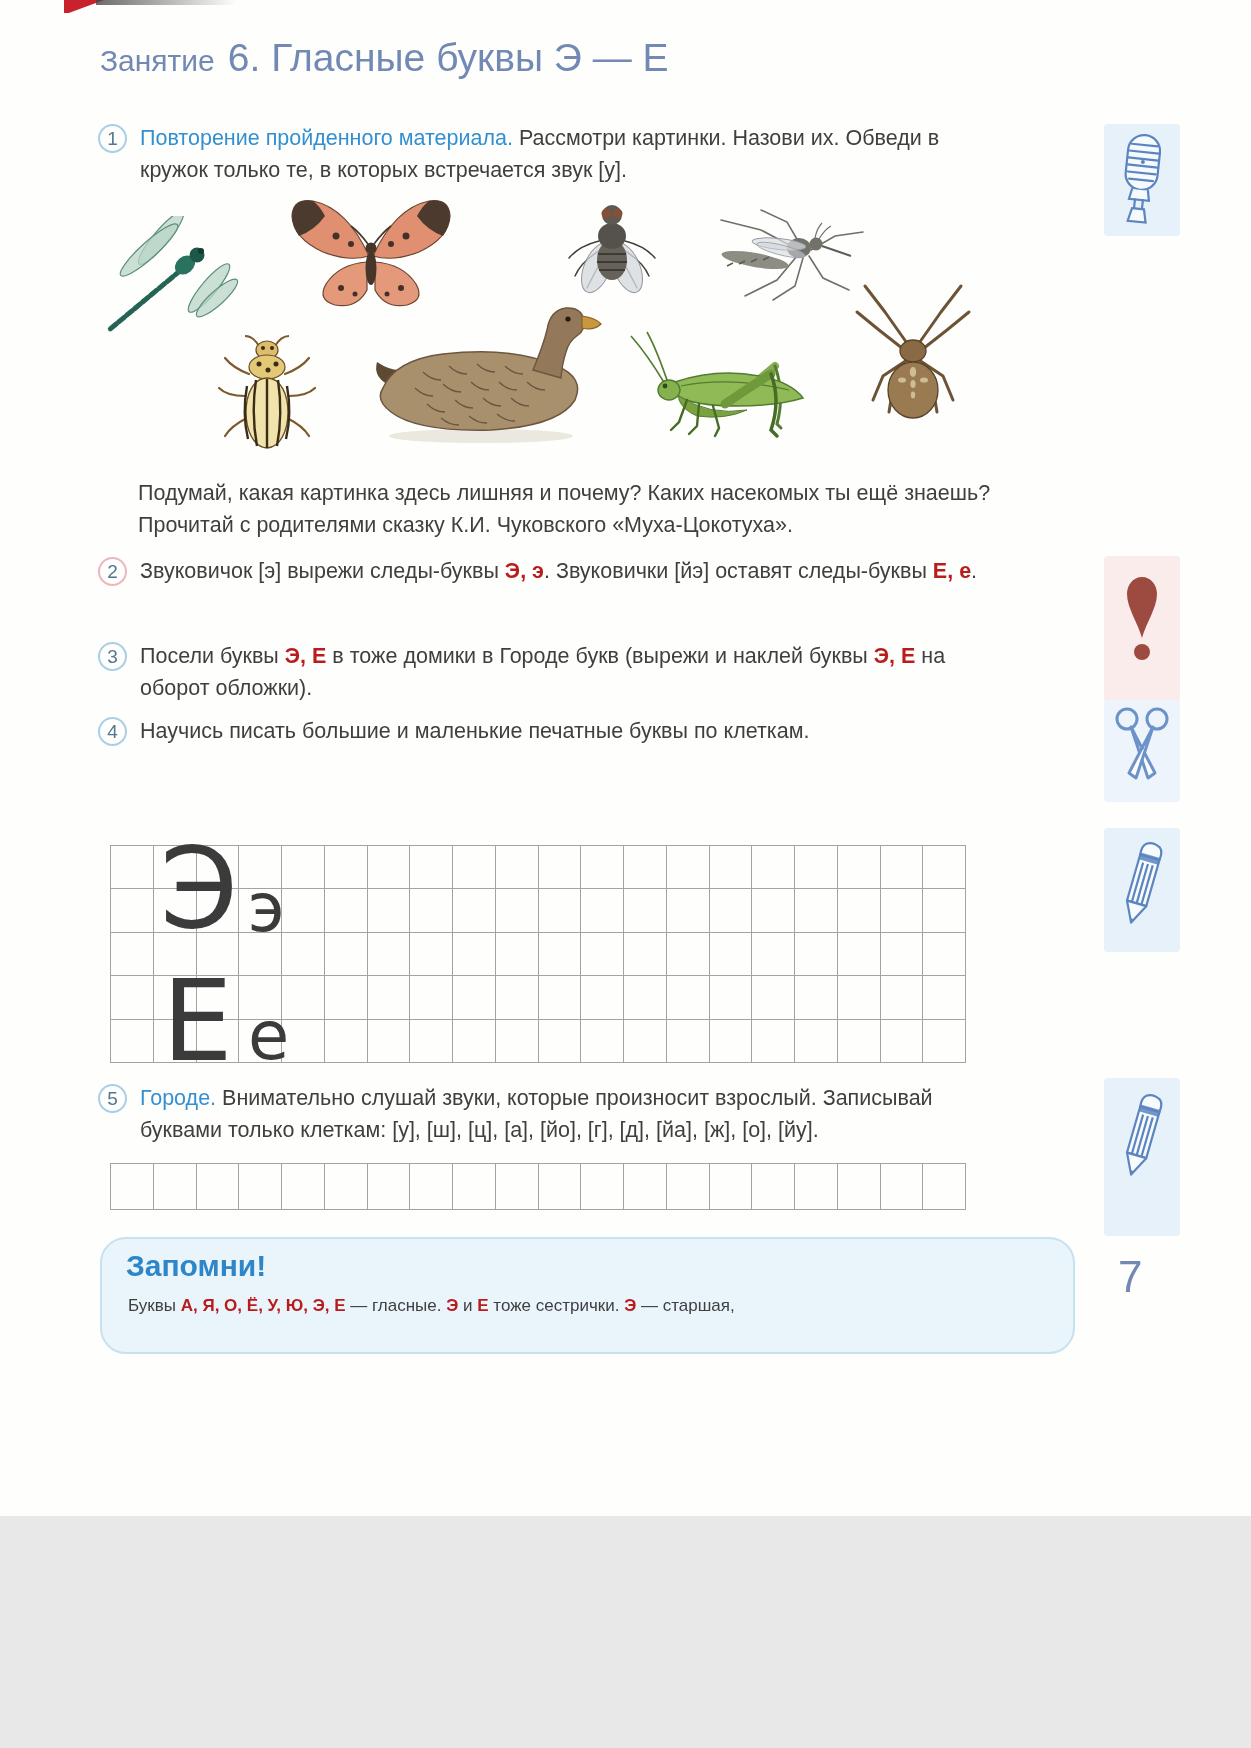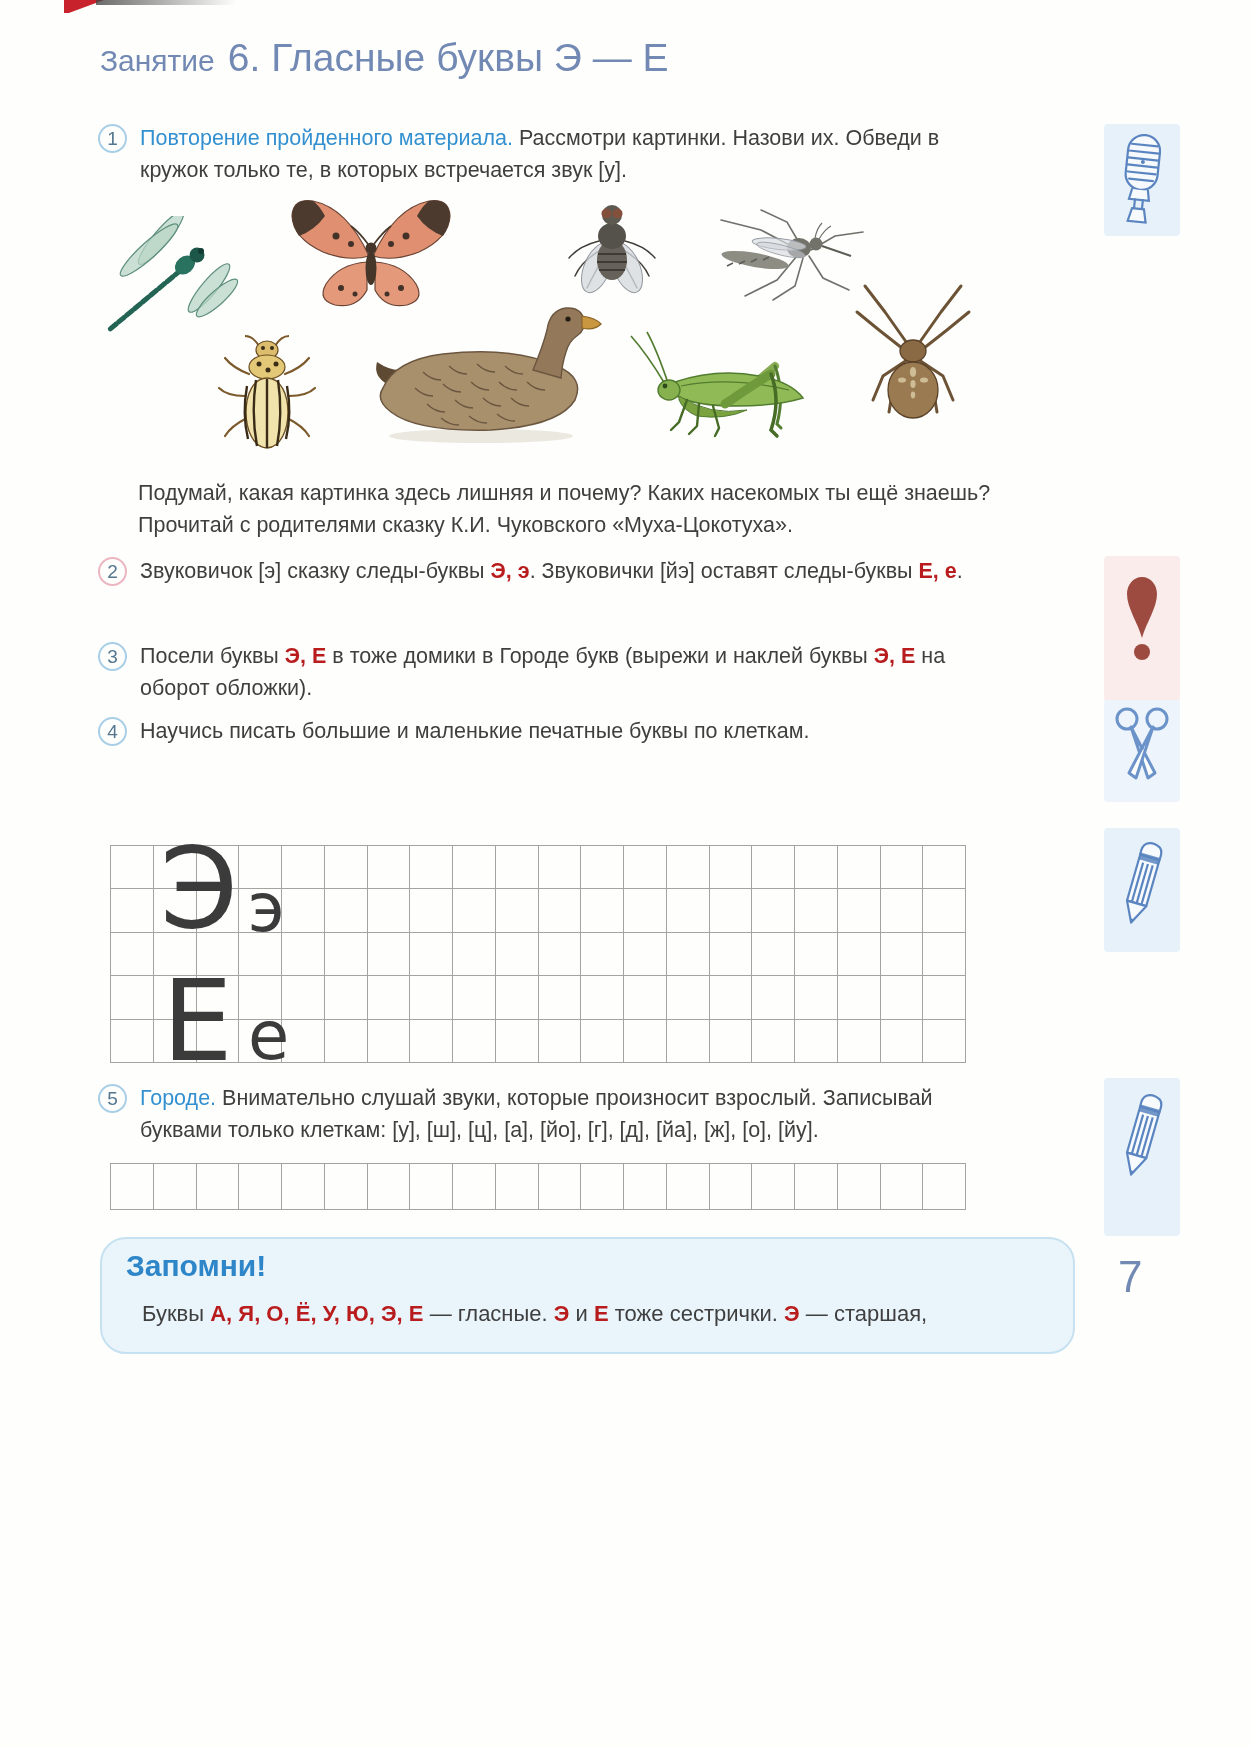--- a/index.html
+++ b/index.html
@@ -1,17 +1,17 @@
 <!DOCTYPE html>
 <html><head>
 <meta charset="utf-8">
 <style>
   html,body { margin:0; padding:0; background:#e8e8e8; }
   .page {
-    position:relative; width:1251px; height:1748px; margin:0 auto;
+    position:relative; width:1251px; height:1516px; margin:0 auto;
     background:#fefefd; overflow:hidden;
     font-family:"Liberation Sans", sans-serif; color:#3f3f3f;
   }
   
   .corner-mark { position:absolute; left:64px; top:0; width:40px; height:13px;
     background:#c8232c; clip-path:polygon(0 0,100% 0,12% 100%,0 100%); }
   .scan-shadow { position:absolute; left:96px; top:0; width:140px; height:5px;
     background:linear-gradient(to right, rgba(70,70,70,.8), rgba(70,70,70,0)); }
 
   
@@ -59,21 +59,21 @@
   #letter-E-rev { left:50px;  top:-13px; font-size:112px; }
   #letter-e-rev { left:138px; top:30px;  font-size:67px; }
   #letter-E     { left:52px;  top:120px; font-size:112px; }
   #letter-e     { left:138px; top:158px; font-size:67px; }
 
   
   .remember { position:absolute; left:100px; top:1237px; width:975px; height:117px;
     background:#eaf4fb; border:2px solid #c6e1f0; border-radius:26px;
     box-sizing:border-box; padding:10px 24px 12px 24px; }
   .remember h2 { margin:0 0 8px 0; font-size:30px; color:#2e86c8; }
-  .remember p { margin:16px; font-size:22px; line-height:30px; color:#3f3f3f; }
+  .remember p { margin:2px; font-size:17px; line-height:30px; color:#3f3f3f; }
 
   .page-number { position:absolute; left:1118px; top:1252px; font-size:44px; color:#7289b4; }
 
   
   .strip { position:absolute; left:1104px; width:76px; border-radius:4px;
     display:flex; justify-content:center; align-items:flex-start; }
   #strip-mic      { top:124px;  height:112px; background:#e7f1f9; }
   #strip-excl     { top:556px;  height:146px; background:#f9eceb; }
   #strip-scissors { top:700px;  height:102px; background:#edf4fb; }
   #strip-pencil1  { top:828px;  height:124px; background:#e7f1f9; }
@@ -255,21 +255,21 @@
           <ellipse cx="49" cy="126" rx="4" ry="2.6"></ellipse>
         <ellipse cx="71" cy="126" rx="4" ry="2.6"></ellipse>
       </g>
     </svg>
   </div>
 
   <p class="think">Подумай, какая картинка здесь лишняя и почему? Каких насекомых ты ещё знаешь? Прочитай с родителями сказку К.И. Чуковского «Муха-Цокотуха».</p>
 
   <div class="task" id="task2">
     <div class="badge pink">2</div>
-    <p><span>Звуковичок [э] сказку следы-буквы </span><b>Э, э</b><span>. Звуковички [йэ] оставят следы-буквы </span><b>Е, е</b><span>.</span></p>
+    <p><span>Звуковичок [э] вырежи следы-буквы </span><b>Э, э</b><span>. Звуковички [йэ] оставят следы-буквы </span><b>Е, е</b><span>.</span></p>
   </div>
 
   <div class="task" id="task3">
     <div class="badge">3</div>
     <p><span>Посели буквы </span><b>Э, Е</b><span> в тоже домики в Городе букв (вырежи и наклей буквы </span><b>Э, Е</b><span> на оборот обложки).</span></p>
   </div>
 
   <div class="task" id="task4">
     <div class="badge">4</div>
     <p>Научись писать большие и маленькие печатные буквы по клеткам.</p>

